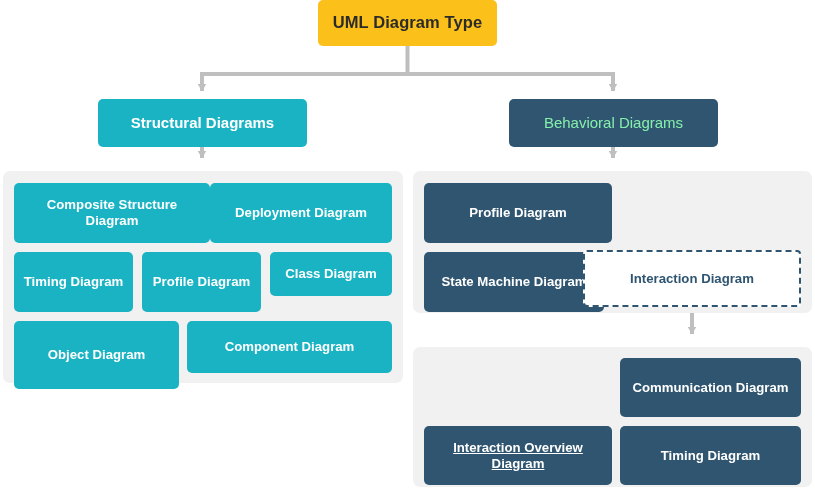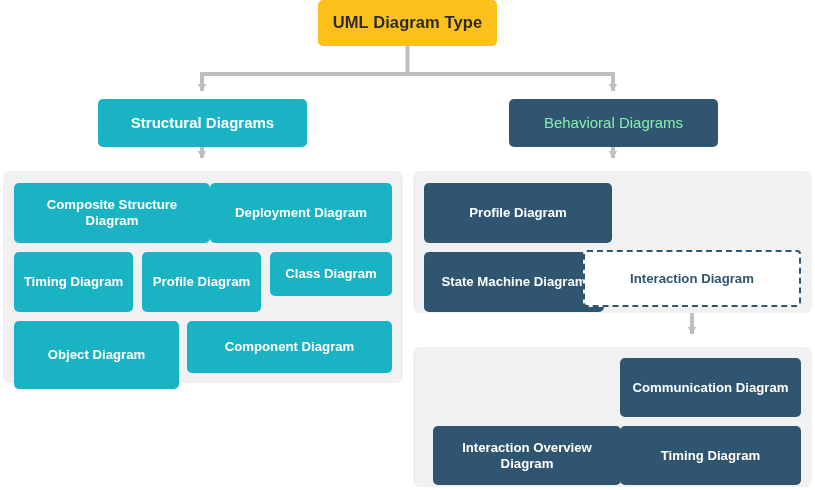--- a/index.html
+++ b/index.html
@@ -156,18 +156,18 @@
     <div class="node node-leaf-blue" style="left:11px; top:81px; width:180px; height:60px;">State Machine Diagram</div>
 
     <div class="node node-leaf-dashed" style="left:170px; top:79px; width:218px; height:57px;">Interaction Diagram</div>
   </div>
 
   <div class="panel" style="left:413px; top:347px; width:399px; height:140px;">
 
 
     <div class="node node-leaf-blue" style="left:207px; top:11px; width:181px; height:59px;">Communication Diagram</div>
 
-    <div class="node node-leaf-blue" style="left:20px; top:79px; width:188px; height:59px;">Interaction Overview Diagram</div>
+    <div class="node node-leaf-blue" style="left:11px; top:79px; width:188px; height:59px;text-decoration:underline;">Interaction Overview Diagram</div>
 
     <div class="node node-leaf-blue" style="left:207px; top:79px; width:181px; height:59px;">Timing Diagram</div>
   </div>
 
 </div>
 
 </body></html>

